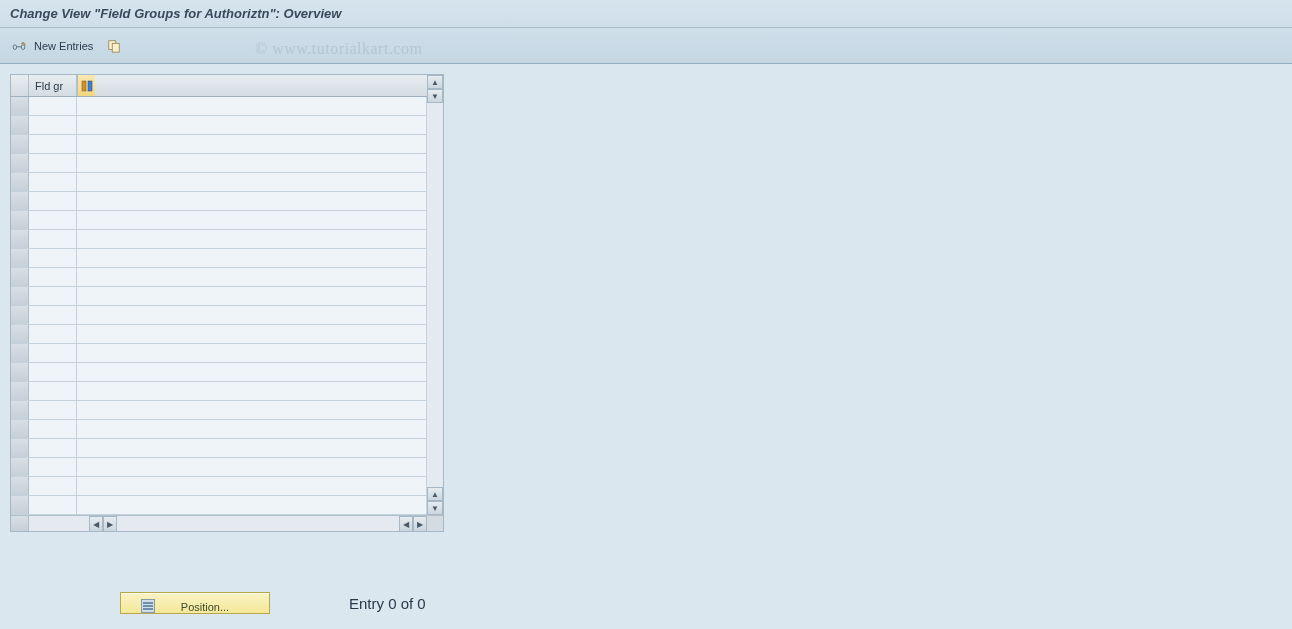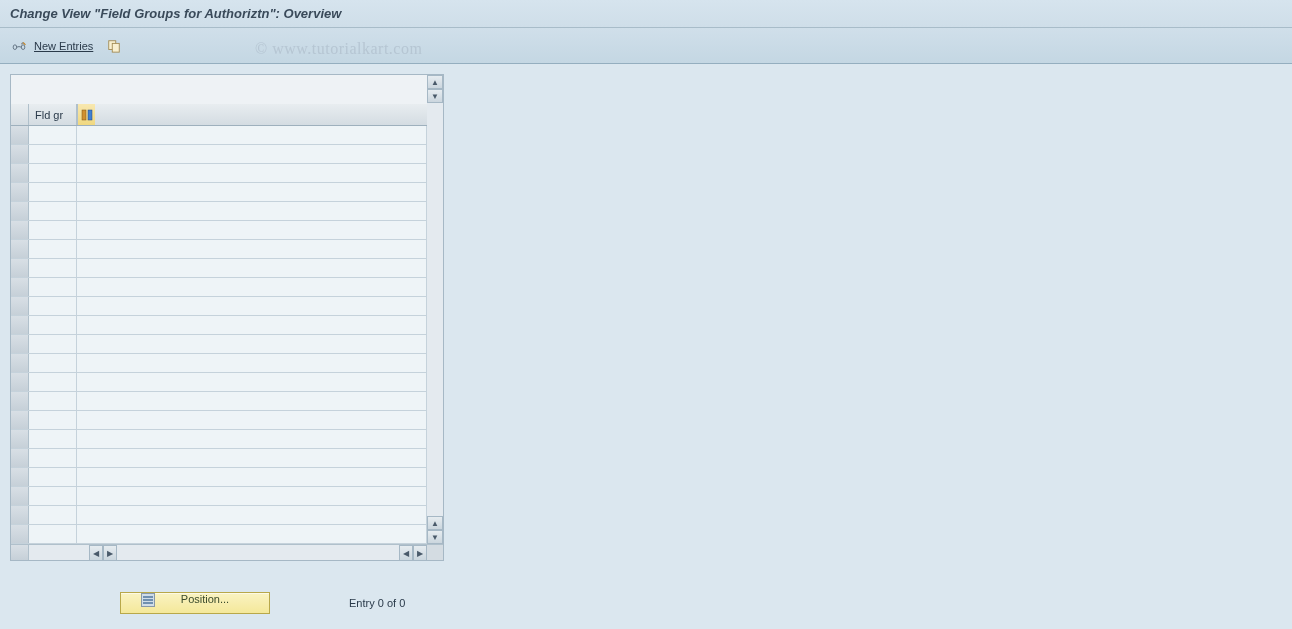--- a/index.html
+++ b/index.html
@@ -53,21 +53,20 @@
       align-items: center;
       justify-content: center;
       cursor: pointer;
       padding: 2px;
     }
     
     .toolbar-label {
       font-size: 11px;
       color: #2a3a4a;
       margin-right: 6px;
-      text-decoration: underline;
     }
     
     
     .watermark {
       position: absolute;
       top: 40px;
       left: 255px;
       font-size: 16px;
       color: rgba(180, 195, 208, 0.9);
       font-family: "Times New Roman", serif;
@@ -91,21 +90,20 @@
       border: 1px solid #a6b8c5;
       position: relative;
     }
     
     .table-wrapper {
       display: flex;
     }
     
     .table-main {
       flex: 1;
-      margin-top: 29px;
     }
     
     
     .table-header {
       display: flex;
       background: linear-gradient(to bottom, #e8edf0 0%, #d4dce2 100%);
       border-bottom: 1px solid #9eb0bd;
       height: 22px;
     }
     
@@ -252,21 +250,21 @@
       padding: 0 10px;
     }
     
     .position-button {
       margin-left: 110px;
       width: 150px;
       height: 22px;
       background: linear-gradient(to bottom, #faf3c2 0%, #f4e89a 100%);
       border: 1px solid #b8a84a;
       display: flex;
-      align-items: flex-start;
+      align-items: flex-end;
       padding: 0 20px;
       cursor: pointer;
       gap: 6px;
       box-shadow: inset 0 1px 0 rgba(255,255,255,0.6);
     }
     
     .position-icon {
       width: 14px;
       height: 14px;
       display: flex;
@@ -279,21 +277,21 @@
     
     .position-label {
       flex: 1;
       text-align: center;
       font-size: 11px;
       color: #3a4a2a;
     }
     
     .entry-status {
       margin-left: 70px;
-      font-size: 11px;
+      font-size: 15px;
       color: #2a3a4a;
       padding-left: 9px;
     }
     
     
     .glasses-icon svg {
       width: 18px;
       height: 14px;
     }
     

